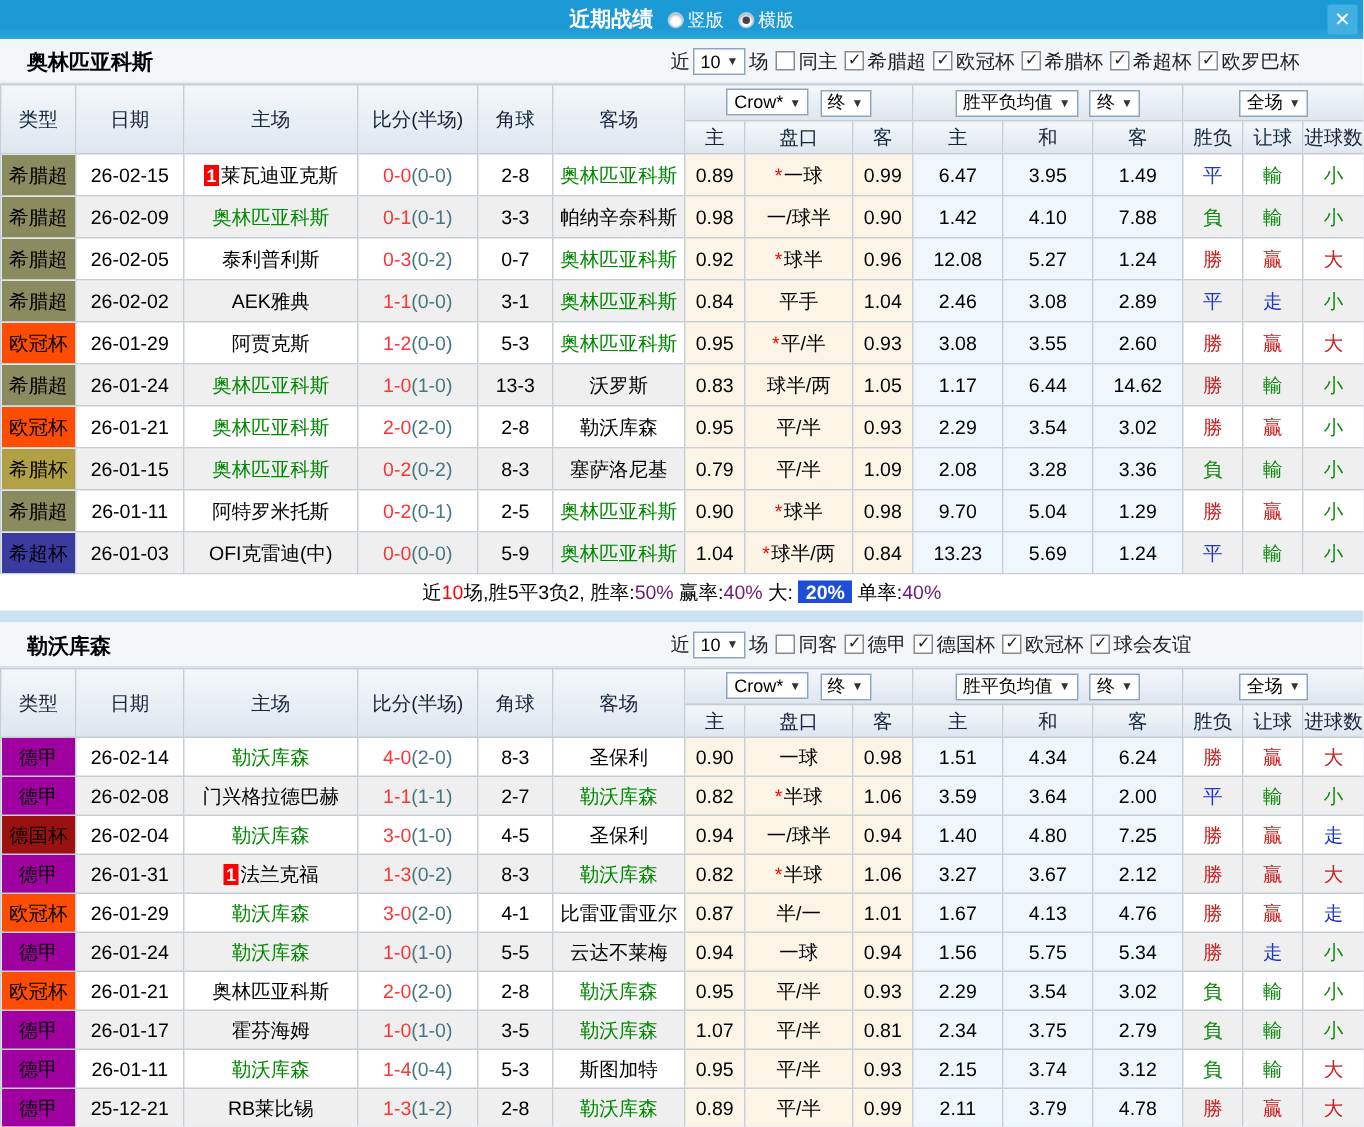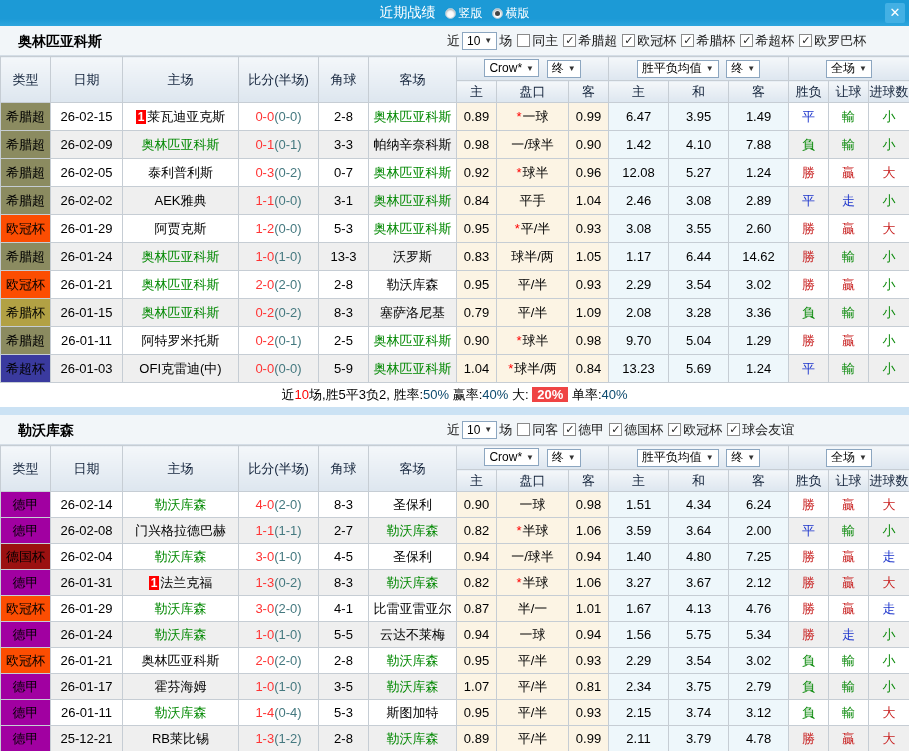--- a/index.html
+++ b/index.html
@@ -3,21 +3,21 @@
 <meta charset="utf-8">
 <style>
   * { box-sizing: border-box; margin: 0; padding: 0; }
   html,body { width: 909px; height: 751px; overflow: hidden; background:#fff;
     font-family: "Liberation Sans", "DejaVu Sans", sans-serif; }
 
   
   .titlebar { position: relative; height: 26px;
     background: linear-gradient(180deg,#1c9ad6 0%,#1c9ad6 72%,#2ea6de 100%);
     display:flex; align-items:center; justify-content:center; color:#fff; }
-  .titlebar .title { font-size:14px; font-weight:normal; }
+  .titlebar .title { font-size:14px; font-weight:bold; }
   .radio-item { display:inline-flex; align-items:center; gap:3px; margin-left:9px;
     font-size:12px; cursor:pointer; }
   .radio { width:11px; height:11px; border-radius:50%; background:#fdfdfd;
     border:1px solid #9fc6da; box-shadow: inset 0 1px 2px rgba(0,0,0,.35);
     display:inline-block; position:relative; }
   .radio.sel::after { content:""; position:absolute; left:2px; top:2px; width:5px;
     height:5px; border-radius:50%; background:#444; }
   .close-btn { position:absolute; right:4px; top:3px; width:20px; height:20px;
     background:#43b0e4; border-radius:2px; color:#fff; font-weight:bold;
     font-size:13px; line-height:20px; text-align:center; cursor:pointer; }
@@ -65,22 +65,22 @@
   .ft { color:#ff3333; }
   .ht { color:#44787f; }
   .star { color:#ff0000; margin-right:1px; }
   .badge { display:inline-block; background:#ff0000; color:#fff; font-size:12px;
     font-weight:bold; line-height:14px; padding:0 2px; margin-right:1px; }
 
   
   .summary { height:24px; line-height:24px; text-align:center; font-size:13px;
     color:#000; background:#fff; }
   .sum-red  { color:#ff0000; }
-  .sum-blue { color:#0c4a6e; }
-  .sum-badge{ background:#ef4444; color:#fff; font-weight:bold; padding:0 5px; }
+  .sum-blue { color:#701a75; }
+  .sum-badge{ background:#1d4ed8; color:#fff; font-weight:bold; padding:0 5px; }
   .separator { height:8px; background:#cbe2f4; }
 </style>
 </head>
 <body>
 
 <div class="titlebar">
   <span class="title">近期战绩</span>
   <label class="radio-item">
     <span class="radio"></span>
     <span>竖版</span>

